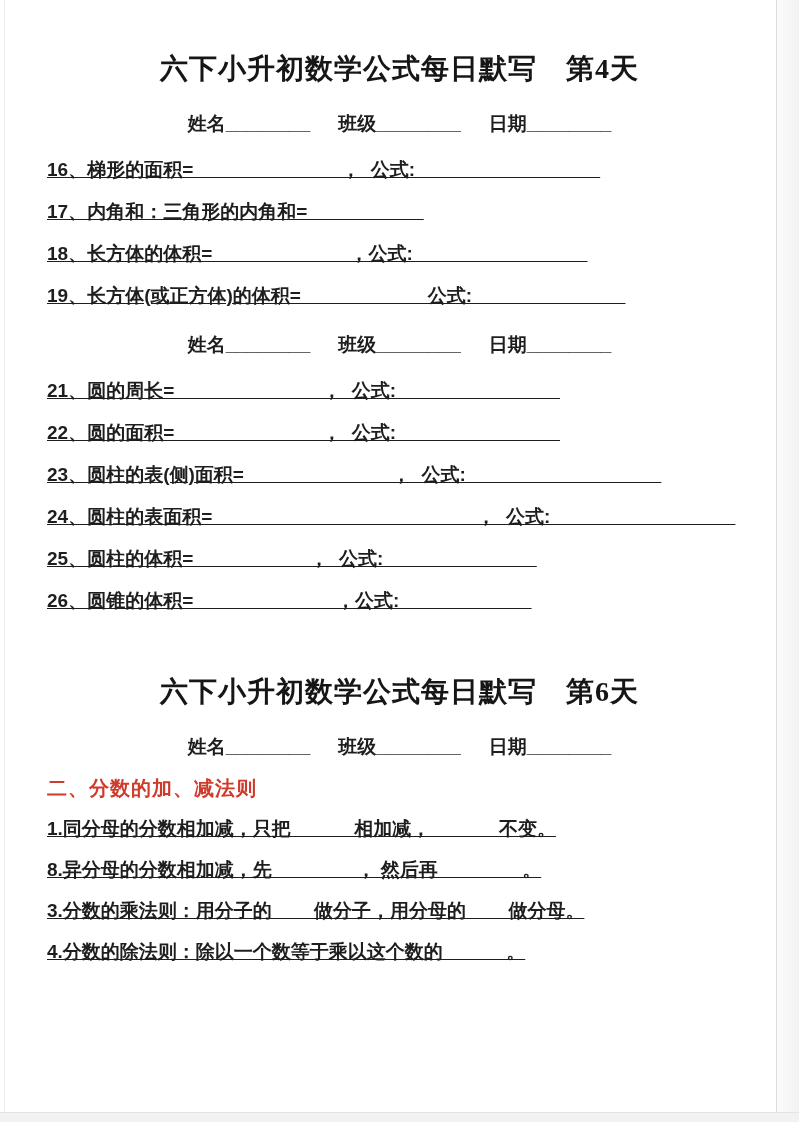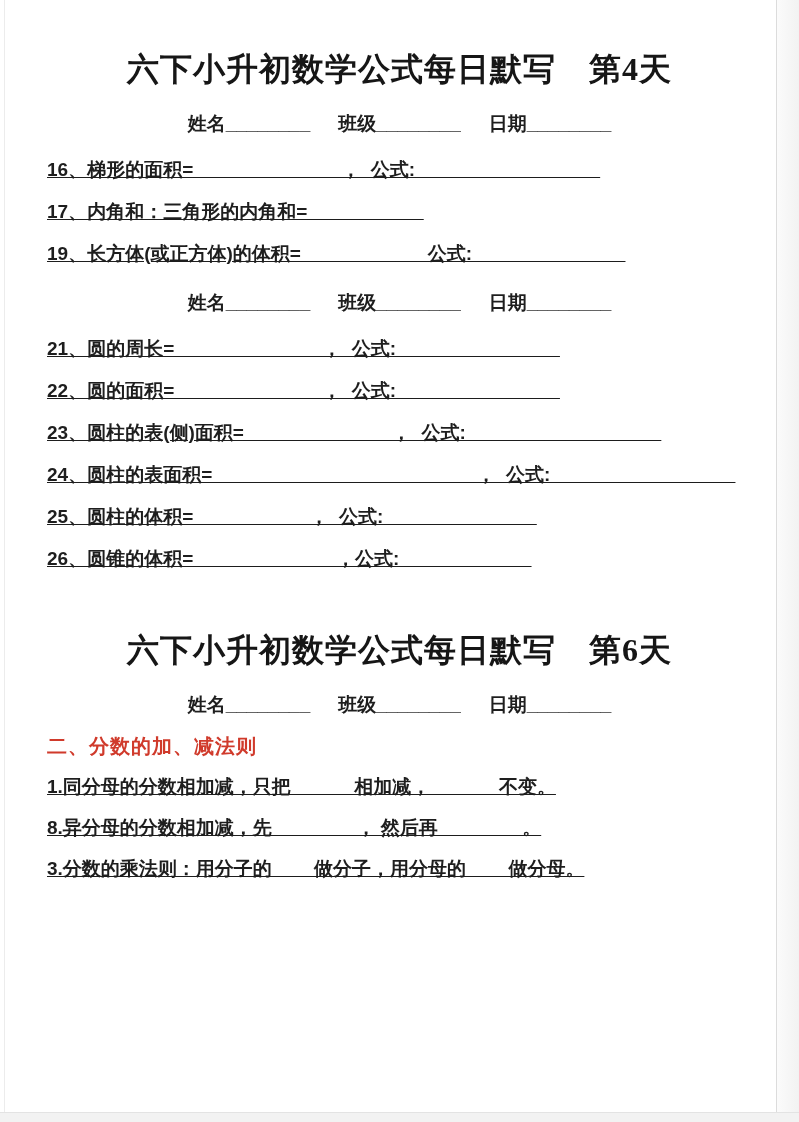--- a/index.html
+++ b/index.html
@@ -19,21 +19,21 @@
   .edge-right  { position: absolute; left: 777px; right: 0; top: 0; bottom: 0;
                  background: linear-gradient(to right, #fbfbfb, #f2f2f2); }
   .edge-bottom { position: absolute; left: 0; right: 0; bottom: 0; height: 9px;
                  background: #f2f2f2; border-top: 1px solid #e3e3e3; }
 
   .title {
     margin: 0;
     text-align: center;
     font-family: "Liberation Serif", "DejaVu Serif", serif;
     font-weight: 700;
-    font-size: 32px;
+    font-size: 28px;
     line-height: 34px;
     letter-spacing: 1px;
     color: #161616;
   }
   .sec-day4 .title { padding-top: 52px; }
   .sec-day5 .title { padding-top: 48px; }
   .sec-day6 .title { padding-top: 44px; }
 
   .info-row {
     display: flex;
@@ -74,20 +74,21 @@
   <section class="sec-day4">
     <h1 class="title">六下小升初数学公式每日默写　第4天</h1>
     <div class="info-row">
       <span>姓名________</span>
       <span>班级________</span>
       <span>日期________</span>
     </div>
     <div class="questions">
       <div class="q">16、梯形的面积=______________，  公式: _________________</div>
       <div class="q">17、内角和：三角形的内角和=___________</div>
+      <div class="q">18、长方体的体积=_____________，公式: ________________</div>
       <div class="q">19、长方体(或正方体)的体积=___________  公式: ______________</div>
     </div>
   </section>
 
   <section class="sec-day5">
     <div class="info-row">
       <span>姓名________</span>
       <span>班级________</span>
       <span>日期________</span>
     </div>
@@ -106,20 +107,21 @@
     <div class="info-row">
       <span>姓名________</span>
       <span>班级________</span>
       <span>日期________</span>
     </div>
     <div class="section-heading" id="red-heading" style="color: rgb(208, 58, 43);">二、分数的加、减法则</div>
     <div class="questions">
       <div class="q">1.同分母的分数相加减，只把______相加减， ______不变。</div>
       <div class="q">8.异分母的分数相加减，先________， 然后再________。</div>
       <div class="q">3.分数的乘法则：用分子的____做分子，用分母的____做分母。</div>
+      <div class="q">4.分数的除法则：除以一个数等于乘以这个数的______。</div>
     </div>
   </section>
 
   <div class="edge-right"></div>
   <div class="edge-right-line"></div>
   <div class="edge-left"></div>
   <div class="edge-bottom"></div>
 </div>
 
 </body></html>

